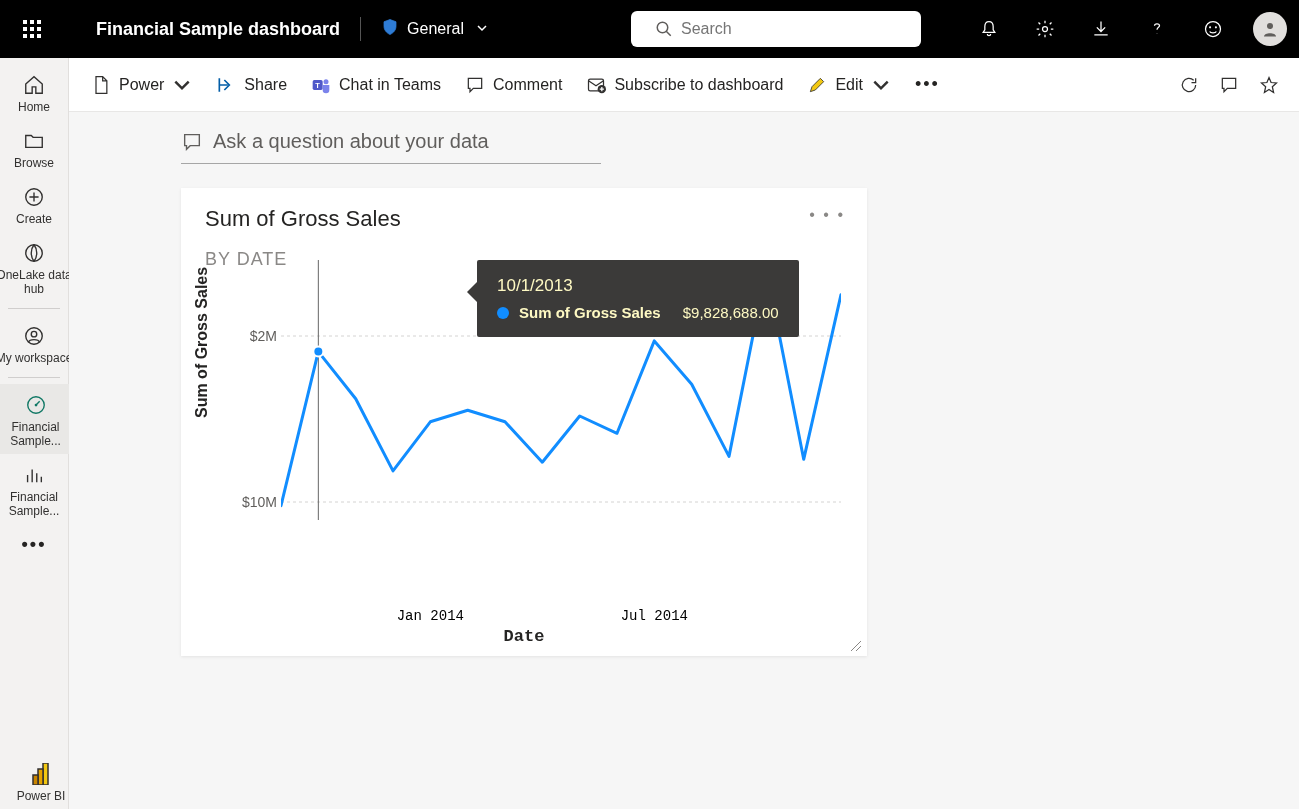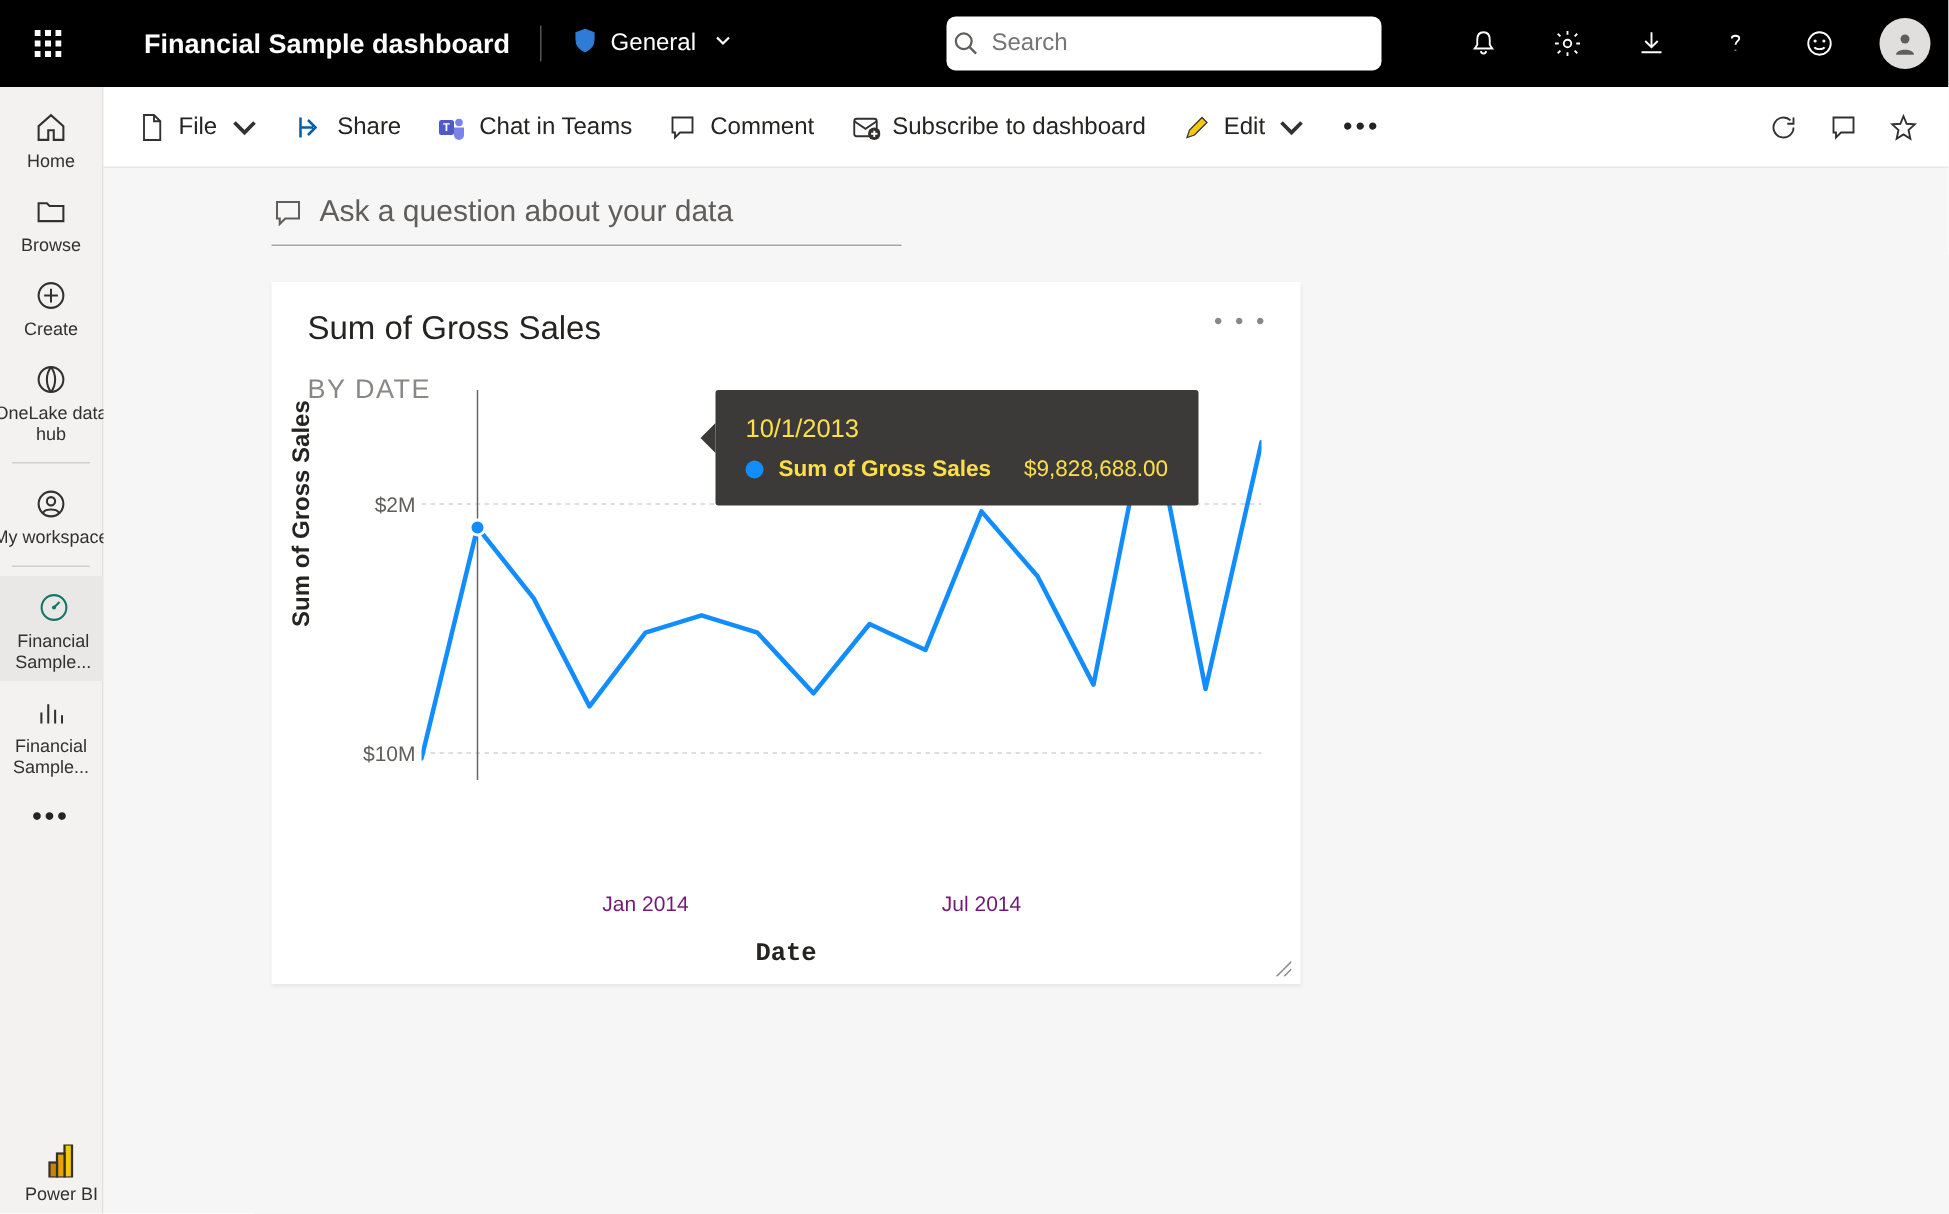--- a/index.html
+++ b/index.html
@@ -8,21 +8,21 @@
   
   .topbar { height: 58px; background: #000; display: flex; align-items: center; padding: 0 12px; color: #fff; gap: 8px; }
   .waffle { width: 40px; height: 40px; display: flex; align-items: center; justify-content: center; cursor: pointer; }
   .waffle svg { width: 18px; height: 18px; }
   .topbar-title { font-size: 18px; font-weight: 600; margin-left: 36px; }
   .vdiv { width: 1px; height: 24px; background: #555; margin: 0 12px; }
   .sensitivity { display: flex; align-items: center; gap: 8px; font-size: 16px; cursor: pointer; }
   .shield-icon svg { width: 18px; height: 18px; }
   .chev { margin-left: 4px; }
   .topbar-spacer { flex: 1; }
-  .search-box { display: flex; align-items: center; background: #fff; border-radius: 6px; width: 290px; height: 36px; padding: 0 4px; }
+  .search-box { display: flex; align-items: center; background: #fff; border-radius: 6px; width: 290px; height: 36px; padding: 0 24px; }
   .search-box svg { width: 18px; height: 18px; margin-right: 8px; }
   .search-box input { border: none; outline: none; font-size: 16px; flex: 1; background: transparent; color: #252423; }
   .topbar-right { display: flex; align-items: center; gap: 16px; margin-left: auto; padding-left: 40px; }
   .ticon { width: 40px; height: 40px; display: flex; align-items: center; justify-content: center; cursor: pointer; }
   .ticon svg { width: 20px; height: 20px; stroke: #fff; fill: none; stroke-width: 1.5; }
   .avatar { width: 34px; height: 34px; border-radius: 50%; background: #e1dfdd; display: flex; align-items: center; justify-content: center; margin-left: 4px; cursor: pointer; }
   .avatar svg { width: 18px; height: 18px; fill: #605e5c; }
 
   
   .layout { display: flex; height: calc(809px - 58px); }
@@ -50,25 +50,25 @@
   .qna { margin: 18px 0 0 112px; display: flex; align-items: center; gap: 10px; border-bottom: 1px solid #a6a6a6; width: 420px; padding-bottom: 10px; color: #605e5c; font-size: 20px; cursor: text; }
   .qna svg { width: 22px; height: 22px; fill: none; stroke: #605e5c; stroke-width: 1.5; }
 
   .tile { position: absolute; left: 112px; top: 130px; width: 686px; height: 468px; background: #fff; box-shadow: 0 1px 3px rgba(0,0,0,0.08); padding: 18px 24px 12px; }
   .tile-title { font-size: 22px; font-weight: 400; color: #252423; }
   .tile-sub { font-size: 18px; color: #8a8886; letter-spacing: 1px; margin-top: 17px; }
   .tile-more { position: absolute; top: 18px; right: 22px; color: #8a8886; cursor: pointer; letter-spacing: 2px; font-size: 16px; }
   .ylabel { position: absolute; top: 230px; left: 12px; transform: rotate(-90deg); transform-origin: left top; font-size: 16px; font-weight: 600; color: #252423; white-space: nowrap; }
   .xlabel { position: absolute; bottom: 10px; left: 50%; transform: translateX(-50%); font-size: 17px; font-weight: 600; font-family: Liberation Mono, monospace; }
   .ytick { position: absolute; left: 46px; font-size: 14px; color: #605e5c; text-align: right; width: 50px; }
-  .xtick { position: absolute; bottom: 46px; font-size: 14px; color: #701a75; transform: translateX(-50%); white-space: nowrap; }
+  .xtick { position: absolute; bottom: 32px; font-size: 14px; color: #000000; transform: translateX(-50%); white-space: nowrap; font-family: Liberation Mono, monospace; }
   .resize-handle { position: absolute; right: 6px; bottom: 6px; width: 12px; height: 12px; cursor: nwse-resize; }
 
   
-  .tooltip { position: absolute; left: 296px; top: 72px; background: #3b3a39; color: #fde047; padding: 16px 20px; border-radius: 2px; font-size: 15px; min-width: 320px; }
+  .tooltip { position: absolute; left: 296px; top: 72px; background: #3b3a39; color: #fef9c3; padding: 16px 20px; border-radius: 2px; font-size: 15px; min-width: 320px; }
   .tooltip::before { content: ""; position: absolute; left: -10px; top: 22px; border: 10px solid transparent; border-right-color: #3b3a39; border-left: none; }
   .tt-date { font-size: 17px; margin-bottom: 8px; }
   .tt-row { display: flex; align-items: center; gap: 10px; }
   .tt-dot { width: 12px; height: 12px; border-radius: 50%; background: #118dff; }
   .tt-label { font-weight: 600; }
   .tt-val { margin-left: 12px; }
 
   svg.plot { position: absolute; left: 100px; top: 72px; }
   .gridline { stroke: #d4d3d2; stroke-dasharray: 3 3; stroke-width: 1; }
   .series { stroke: #118dff; stroke-width: 3; fill: none; stroke-linejoin: round; stroke-linecap: round; }
@@ -237,21 +237,21 @@
       </div>
     </div>
   </div>
 
   <div class="content">
     <div class="toolbar">
       <div class="tbtn">
         <svg viewBox="0 0 24 24">
             <path d="M6 2 H14 L19 7 V22 H6 Z M14 2 V7 H19" fill="none" stroke="#323130" stroke-width="1.5"></path>
           </svg>
-        <span>File</span>
+        <span>Power</span>
         <svg width="12" height="12" viewBox="0 0 12 12">
             <path d="M2 4 L6 8 L10 4" stroke="#323130" fill="none" stroke-width="1.5"></path>
           </svg>
       </div>
       <div class="tbtn">
         <svg viewBox="0 0 24 24">
             <path d="M4 12 L14 12 M10 6 L16 12 L10 18 M4 4 V20" fill="none" stroke="#035ea8" stroke-width="2"></path>
           </svg>
         <span>Share</span>
       </div>

